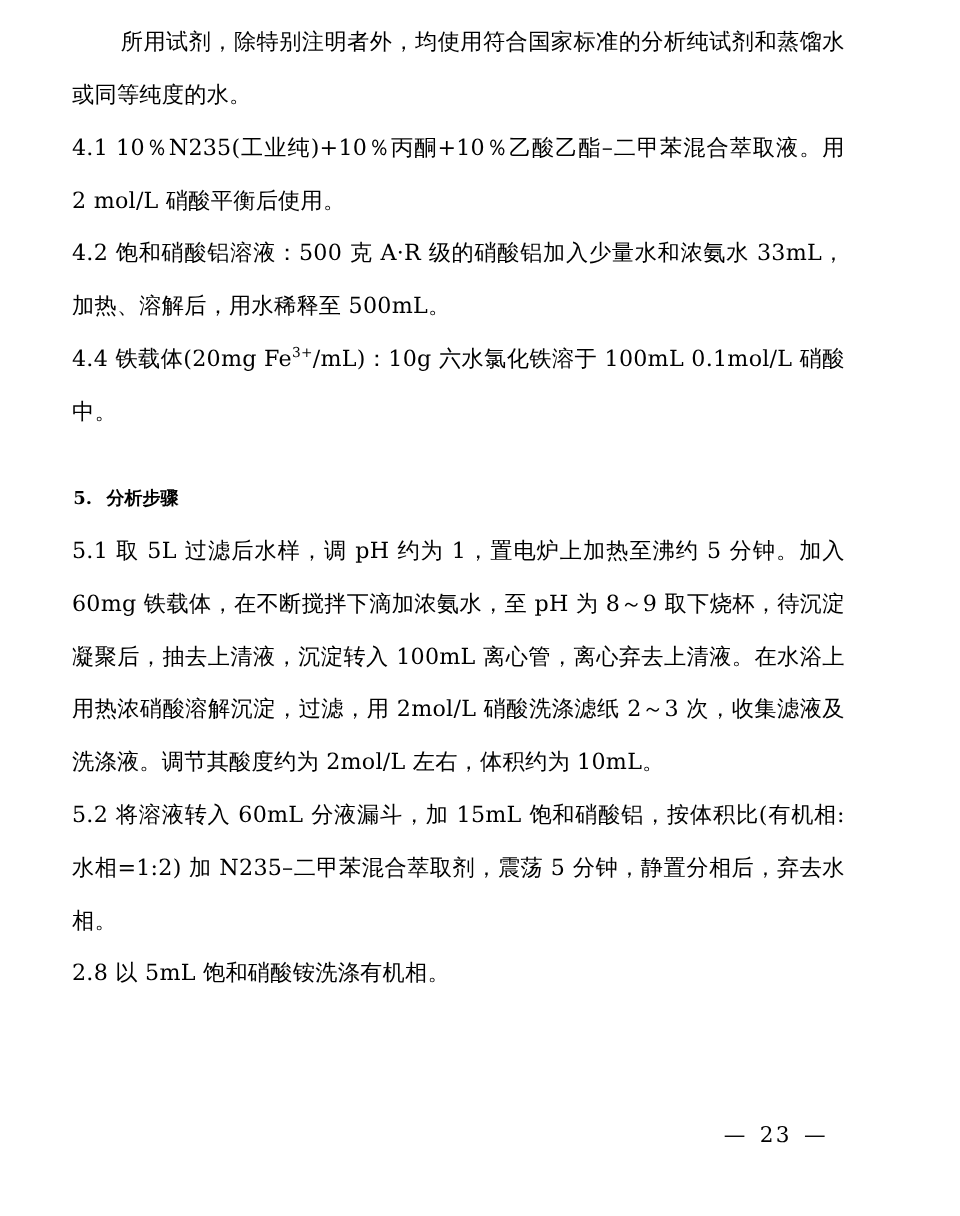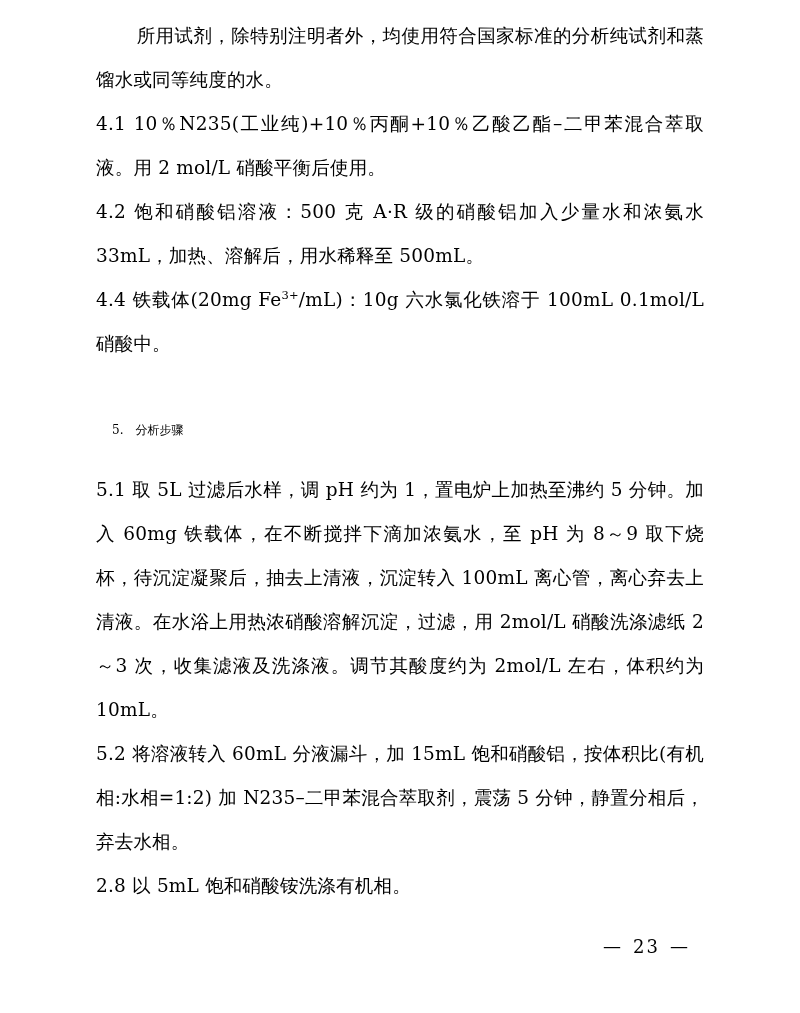--- a/index.html
+++ b/index.html
@@ -12,39 +12,39 @@
     height: 1013px;
     font-family: "DejaVu Serif", "Liberation Serif", serif;
     color: #000000;
     position: relative;
     overflow: hidden;
   }
   .page {
     box-sizing: border-box;
     width: 800px;
     height: 1013px;
-    padding: 14px 96px 0 96px;
+    padding: 14px 96px 0 60px;
     position: relative;
   }
   .para {
     font-size: 18.5px;
     line-height: 44px;
     text-align: justify;
     text-justify: inter-ideograph;
     margin: 0;
     letter-spacing: 0.2px;
   }
   .indent {
     text-indent: 2.2em;
   }
   .section-title {
-    font-size: 12px;
+    font-size: 15px;
     line-height: 44px;
-    font-weight: normal;
-    margin: 16px;
+    font-weight: bold;
+    margin: 1px;
     padding-top: 14px;
   }
   .section-title .num {
     margin-right: 12px;
   }
   .spacer-small { height: 12px; }
   sup {
     font-size: 0.62em;
     vertical-align: super;
     line-height: 0;

